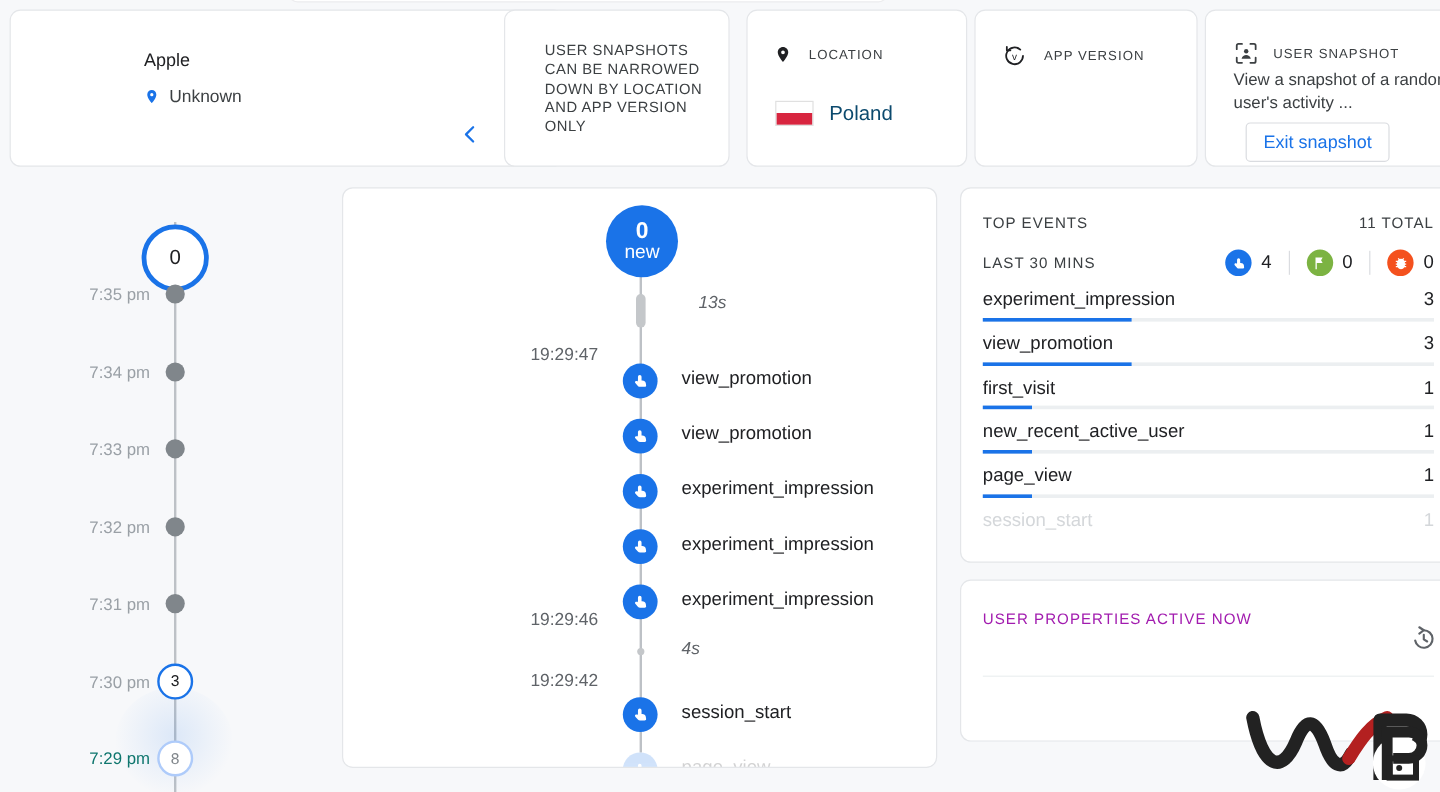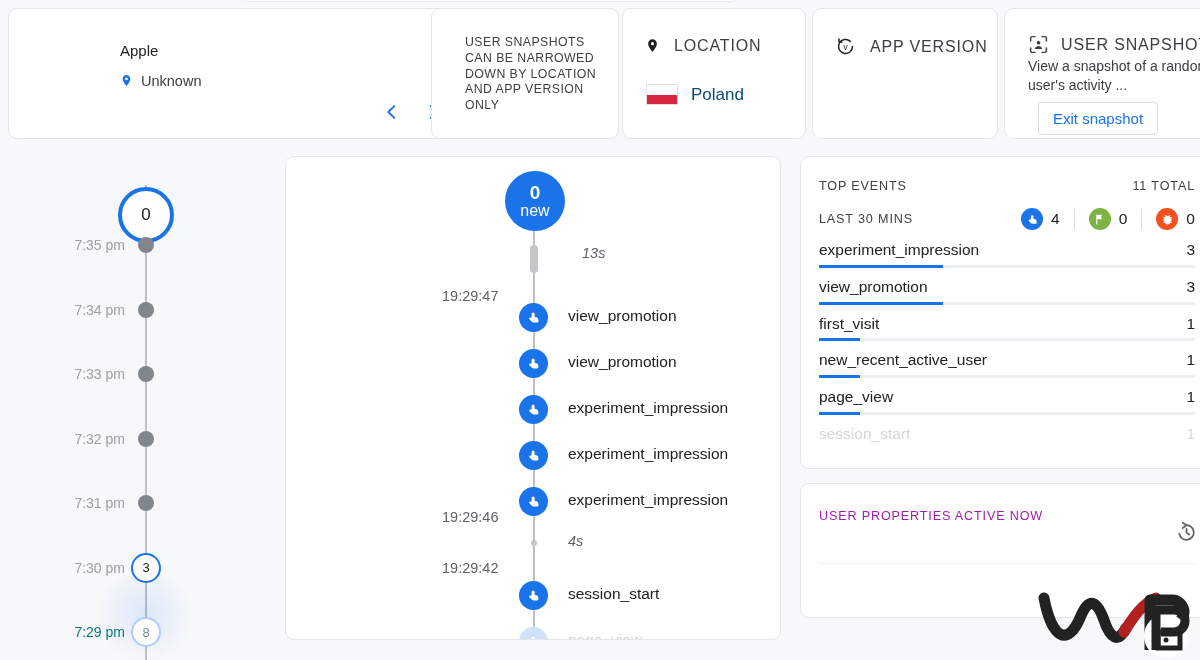--- a/index.html
+++ b/index.html
@@ -23,21 +23,21 @@
   .ghost-card-top {
     position: absolute;
     left: 240px; top: -14px; width: 500px; height: 16px;
     background: #ffffff;
     border: 1px solid #ececee;
     border-radius: 8px;
   }
 
   
   #card-device  { left: 8px;    top: 8px;  width: 462px; height: 131px; }
-  #card-hint    { left: 431px;  top: 8px;  width: 188px; height: 131px; text-decoration: underline; }
+  #card-hint    { left: 420px;  top: 8px;  width: 188px; height: 131px; text-decoration: underline; }
   #card-location{ left: 622px;  top: 8px;  width: 184px; height: 131px; }
   #card-version { left: 812px;  top: 8px;  width: 186px; height: 131px; }
   #card-snapshot{ left: 1004px; top: 8px;  width: 236px; height: 131px; }
 
   .dev-name {
     position: absolute; left: 111px; top: 33px;
     font-size: 15px; color: #202124;
   }
   .dev-loc {
     position: absolute; left: 111px; top: 63px;
@@ -60,21 +60,21 @@
     font-size: 12.3px; line-height: 15.8px;
     letter-spacing: .45px; color: #3c4043; font-weight: 500;
     text-transform: uppercase;
   }
 
   .card-head {
     position: absolute; left: 22px; top: 27px;
     display: flex; align-items: center; gap: 14px;
   }
   .card-head .lbl {
-    font-size: 16px; letter-spacing: .85px; color: #3c4043;
+    font-size: 11px; letter-spacing: .85px; color: #3c4043;
     font-weight: 500; text-transform: uppercase; white-space: nowrap; text-align: right;
   }
 
   .loc-value {
     position: absolute; left: 23px; top: 75px;
     display: flex; align-items: center; gap: 13px;
   }
   .flag-pl {
     width: 32px; height: 21px; border: 1px solid #e0e0e0;
     background: linear-gradient(#ffffff 0 50%, #d8253f 50% 100%);

